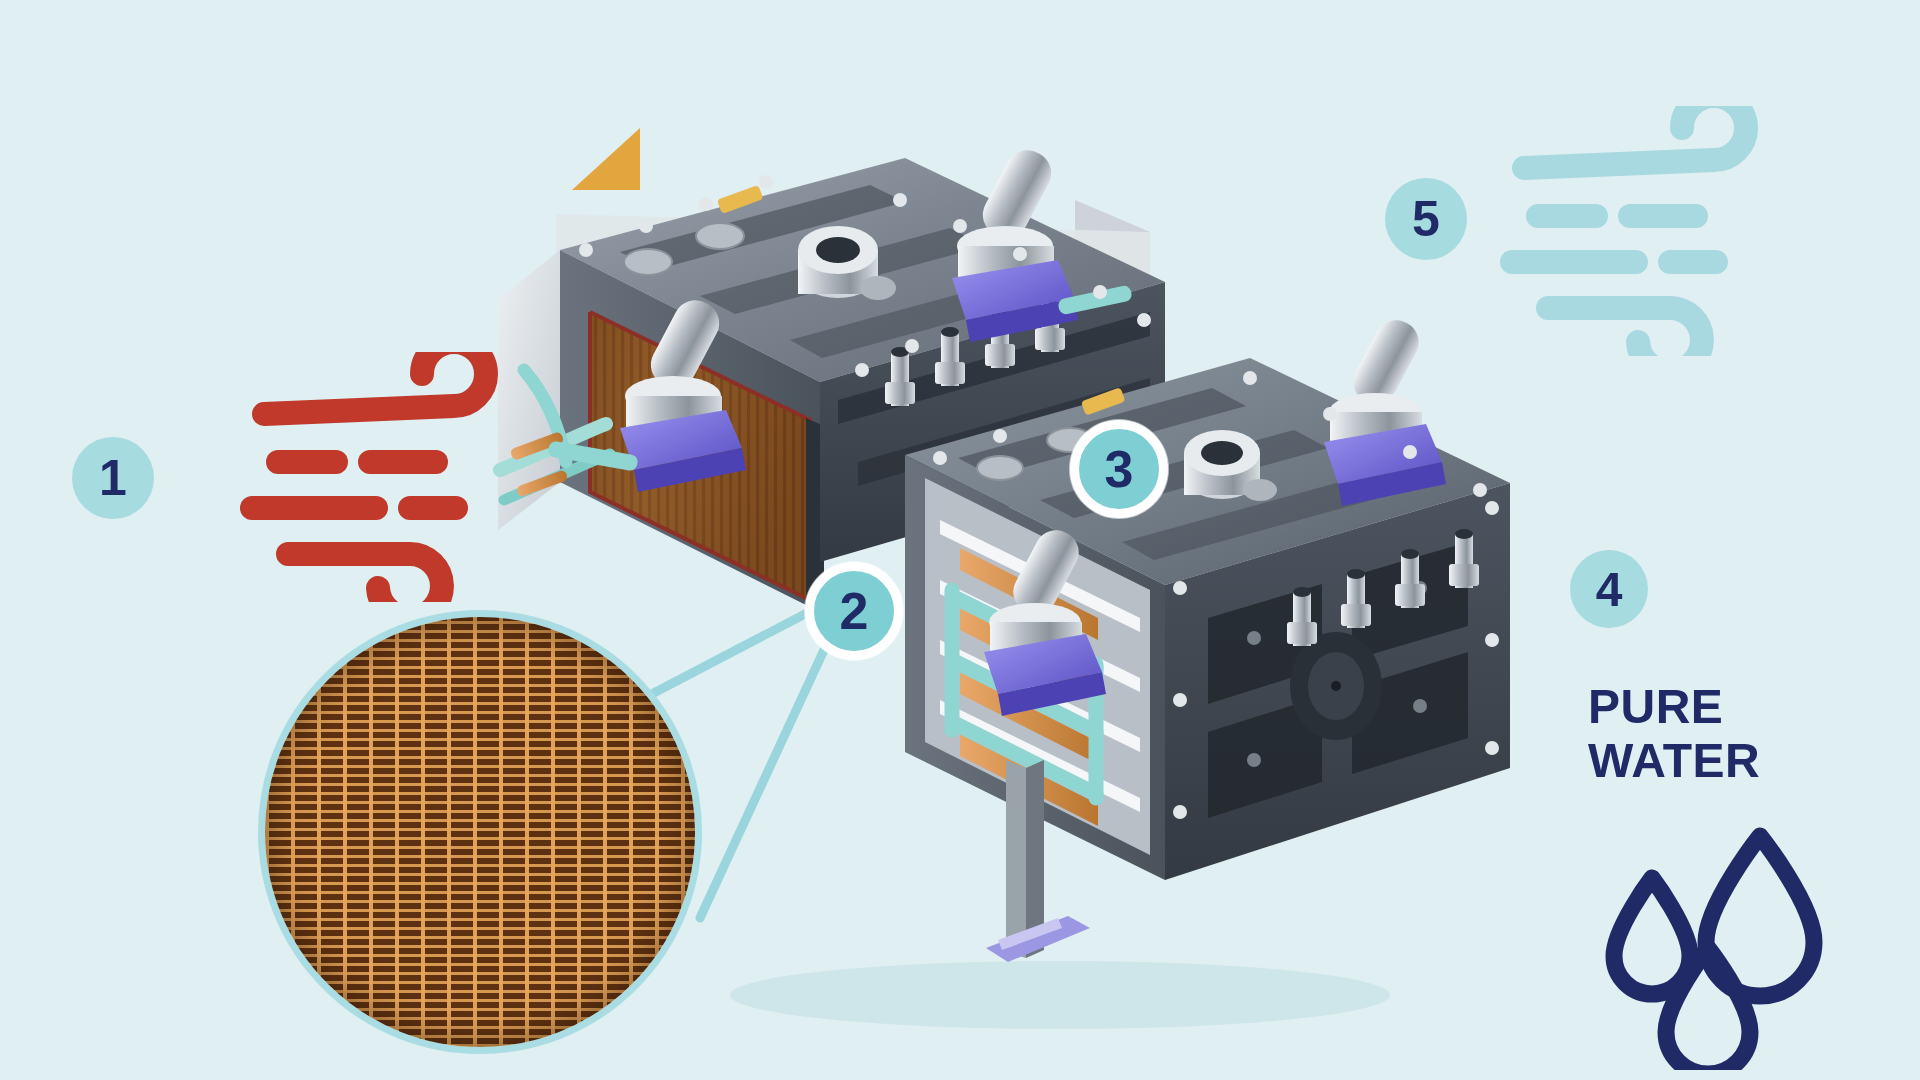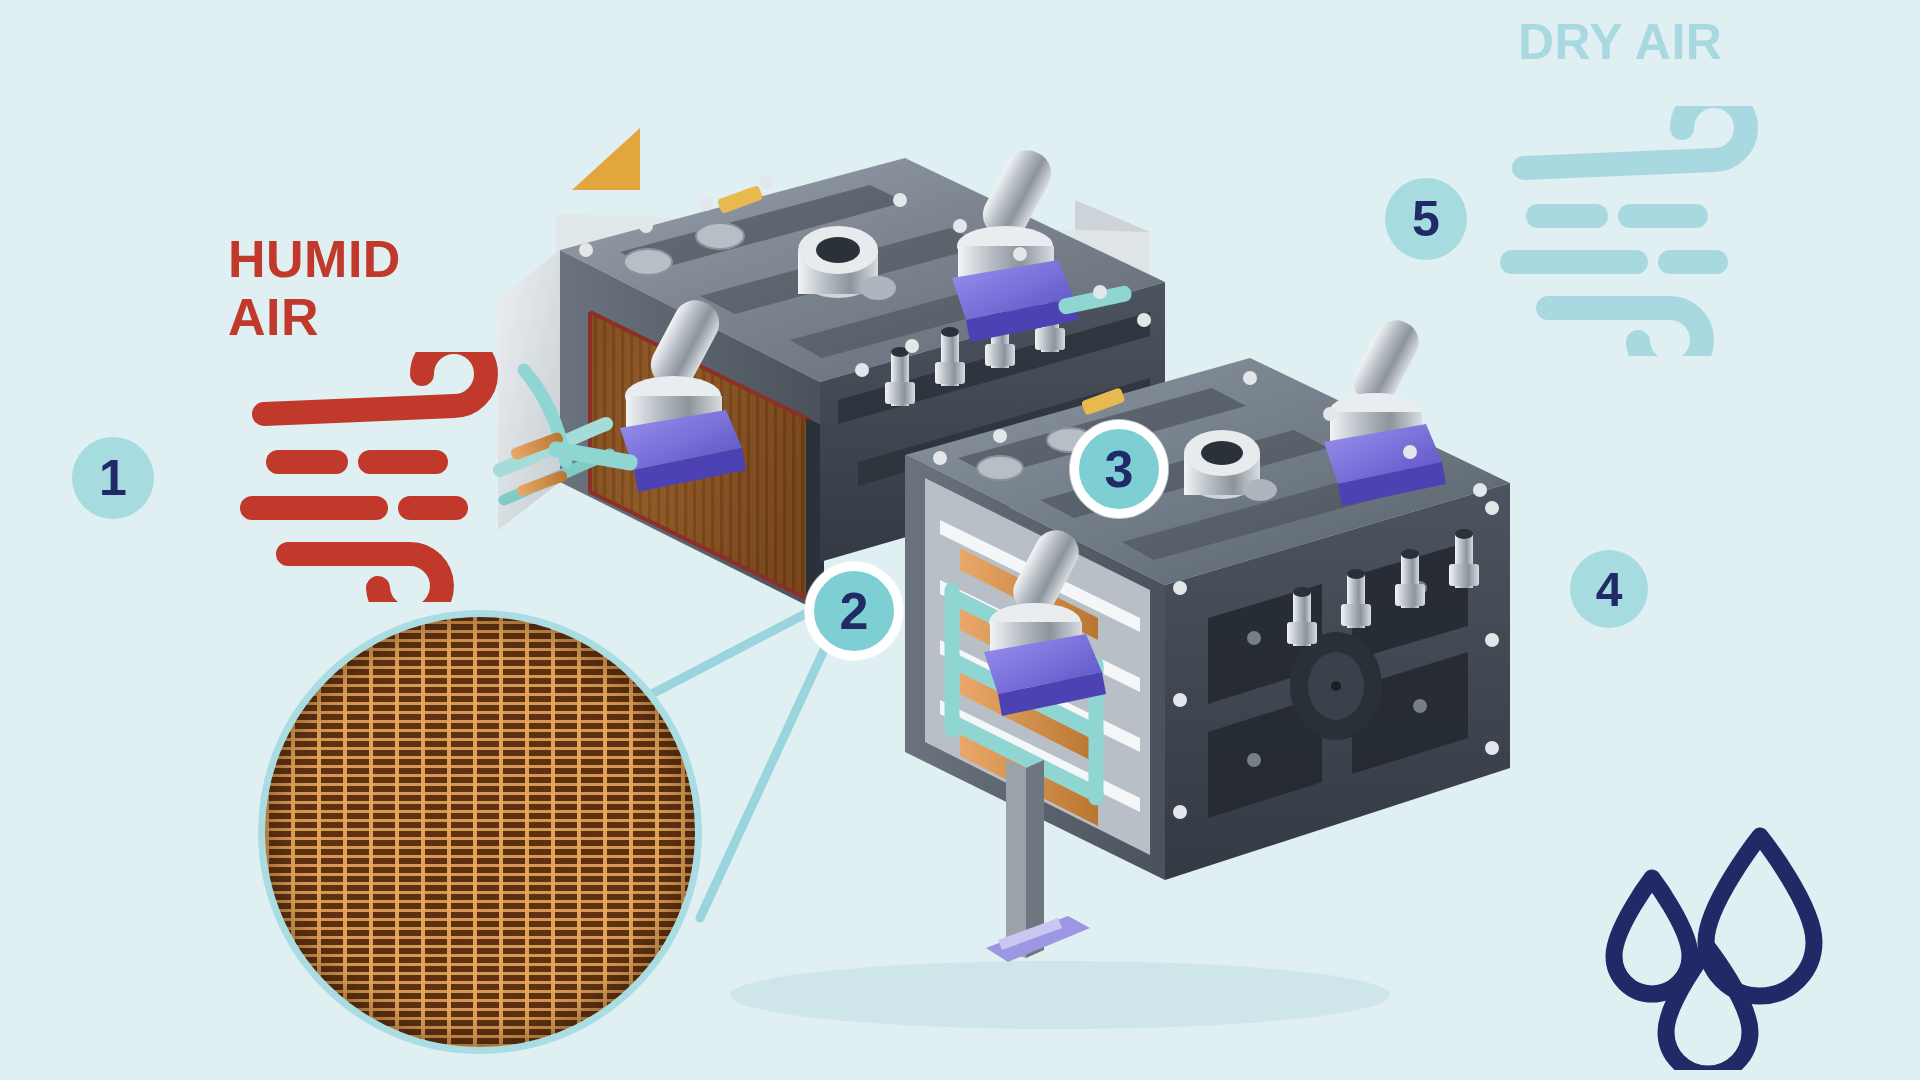--- a/index.html
+++ b/index.html
@@ -391,55 +391,54 @@
     </g>
 
     <g stroke="#9ad5dd" stroke-width="9" fill="none" stroke-linecap="round">
       <path d="M828,602 L560,742"></path>
       <path d="M836,624 L700,918"></path>
     </g>
   </svg>
 
   <div id="mesh-inset" class="abs"></div>
 
-  <div class="label label-humid">HUMID
-AIR</div>
 
   <svg class="abs" style="left:240px; top:352px; width:260px; height:250px;" viewBox="0 0 260 250" xmlns="http://www.w3.org/2000/svg">
     <g stroke="#c0392b" stroke-width="24" stroke-linecap="round" fill="none">
       <path d="M182,22 a32,32 0 1 1 32,32 L24,62"></path>
       <path d="M38,110 L96,110"></path>
       <path d="M130,110 L196,110"></path>
       <path d="M12,156 L136,156"></path>
       <path d="M170,156 L216,156"></path>
       <path d="M48,202 L170,202 a32,32 0 1 1 -32,34"></path>
     </g>
   </svg>
 
   <div id="badge-1" class="badge badge-flat">1</div>
 
   <div id="power-triangle" class="abs"></div>
 
-  <div class="label label-dryair">DRY AIR</div>
 
   <svg class="abs" style="left:1500px; top:106px; width:260px; height:250px;" viewBox="0 0 260 250" xmlns="http://www.w3.org/2000/svg">
     <g stroke="#a8d9e0" stroke-width="24" stroke-linecap="round" fill="none">
       <path d="M182,22 a32,32 0 1 1 32,32 L24,62"></path>
       <path d="M38,110 L96,110"></path>
       <path d="M130,110 L196,110"></path>
       <path d="M12,156 L136,156"></path>
       <path d="M170,156 L216,156"></path>
       <path d="M48,202 L170,202 a32,32 0 1 1 -32,34"></path>
     </g>
   </svg>
 
   <div id="badge-5" class="badge badge-flat">5</div>
 
   <div id="badge-4" class="badge badge-flat">4</div>
 
+  <div class="label label-purewater">PURE
+WATER</div>
 
   <svg class="abs" style="left:1600px; top:820px; width:260px; height:250px;" viewBox="0 0 260 250" xmlns="http://www.w3.org/2000/svg">
     <g stroke="#1f2a66" stroke-width="17" fill="none" stroke-linejoin="round">
       <path d="M160,16 C160,16 214,84 214,122 a54,54 0 0 1 -108,0 C106,84 160,16 160,16 Z"></path>
       <path d="M52,58 C52,58 90,108 90,136 a38,38 0 0 1 -76,0 C14,108 52,58 52,58 Z"></path>
       <path d="M108,128 C108,128 150,182 150,212 a42,42 0 0 1 -84,0 C66,182 108,128 108,128 Z"></path>
     </g>
   </svg>
 
   <div id="badge-2" class="badge badge-ring">2</div>

